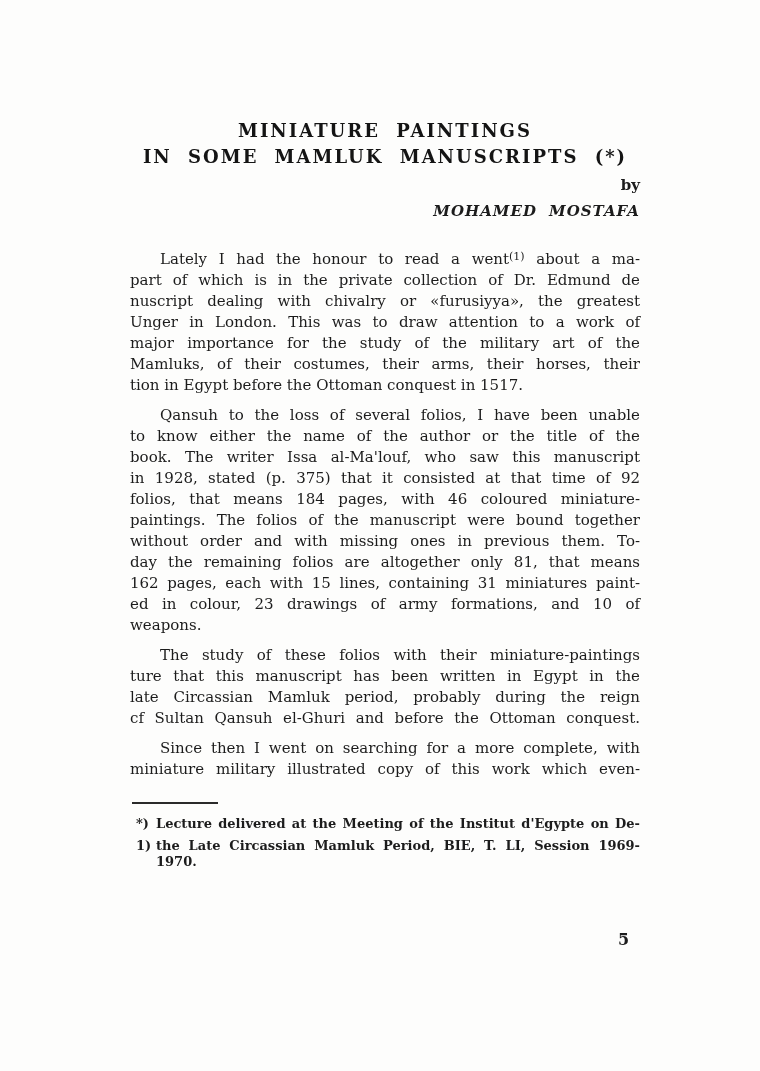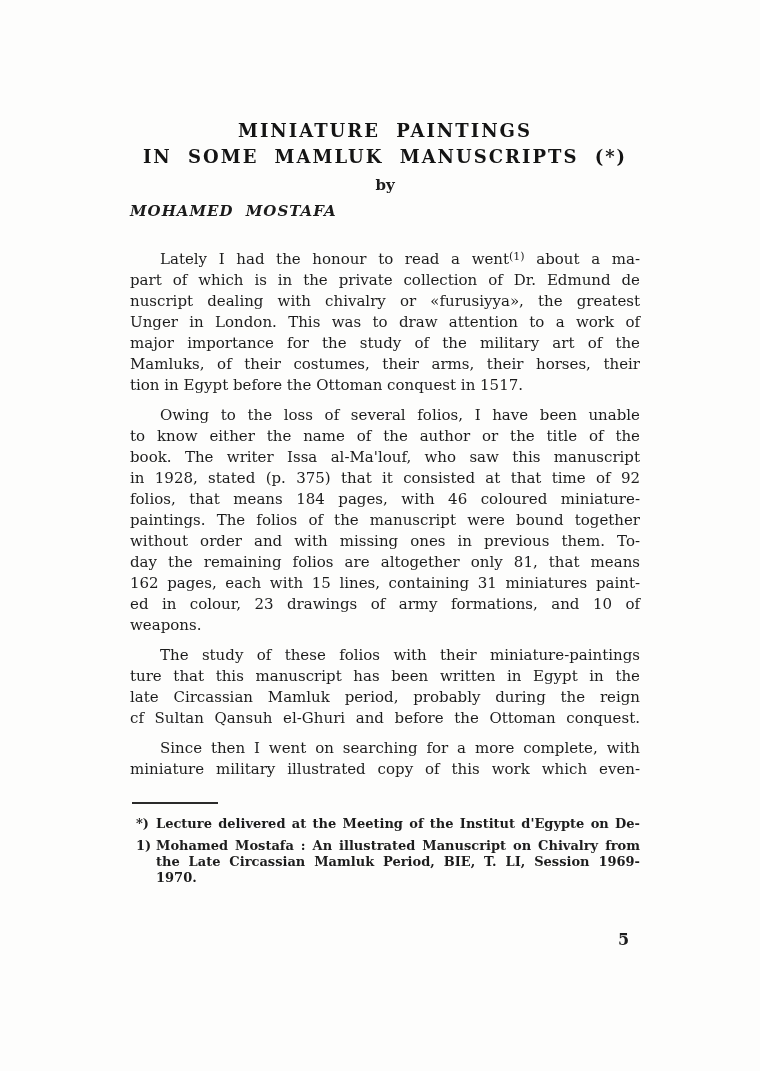--- a/index.html
+++ b/index.html
@@ -17,25 +17,25 @@
     left:130px; top:118px;
     width:510px;
   }
   .title { text-align:center; font-weight:bold; color:#141414; margin:0; }
   .title .t-line {
     display:block;
     font-size:18px; line-height:26px;
     letter-spacing:2px; word-spacing:8px;
   }
   .byline {
-    text-align:center; font-weight:bold;
+    text-align:right; font-weight:bold;
     font-size:15px; line-height:22px; margin-top:4px;
   }
   .author {
-    text-align:left; font-style:italic; font-weight:bold;
+    text-align:right; font-style:italic; font-weight:bold;
     font-size:15px; line-height:22px; margin-top:4px; letter-spacing:1px; word-spacing:6px;
   }
   .para { margin:0 0 9px 0; font-size:15px; }
   .para.first-para { margin-top:24px; }
   .ln {
     line-height:21px;
     text-align:justify;
     text-align-last:justify;
   }
   .ln.end { text-align-last:left; }
@@ -72,21 +72,21 @@
       <div class="ln fi"><span>Lately I had the honour to read a went</span><span class="sup">(1)</span><span> about a ma-</span></div>
       <div class="ln">part of which is in the private collection of Dr. Edmund de</div>
       <div class="ln">nuscript dealing with chivalry or «furusiyya», the greatest</div>
       <div class="ln">Unger in London. This was to draw attention to a work of</div>
       <div class="ln">major importance for the study of the military art of the</div>
       <div class="ln">Mamluks, of their costumes, their arms, their horses, their</div>
       <div class="ln end">tion in Egypt before the Ottoman conquest in 1517.</div>
     </div>
 
     <div class="para">
-      <div class="ln fi">Owing to the loss of several folios, I have been unable</div>
+      <div class="ln fi">Qansuh to the loss of several folios, I have been unable</div>
       <div class="ln">to know either the name of the author or the title of the</div>
       <div class="ln">book. The writer Issa al-Ma'louf, who saw this manuscript</div>
       <div class="ln">in 1928, stated (p. 375) that it consisted at that time of 92</div>
       <div class="ln">folios, that means 184 pages, with 46 coloured miniature-</div>
       <div class="ln">paintings. The folios of the manuscript were bound together</div>
       <div class="ln">without order and with missing ones in previous them. To-</div>
       <div class="ln">day the remaining folios are altogether only 81, that means</div>
       <div class="ln">162 pages, each with 15 lines, containing 31 miniatures paint-</div>
       <div class="ln">ed in colour, 23 drawings of army formations, and 10 of</div>
       <div class="ln end">weapons.</div>
@@ -109,21 +109,20 @@
     <div class="footnotes">
       <div class="fn">
         <span class="fn-marker">*)</span>
         <div class="fn-text">
           <div class="ln">Lecture delivered at the Meeting of the Institut d'Egypte on De-</div>
         </div>
       </div>
       <div class="fn">
         <span class="fn-marker">1)</span>
         <div class="fn-text">
-          <div class="ln">Mohamed Mostafa : An illustrated Manuscript on Chivalry from</div>
           <div class="ln">the Late Circassian Mamluk Period, BIE, T. LI, Session 1969-1970.</div>
         </div>
       </div>
     </div>
 
   </div>
 
   <div class="page-number">5</div>
 </div>
 

